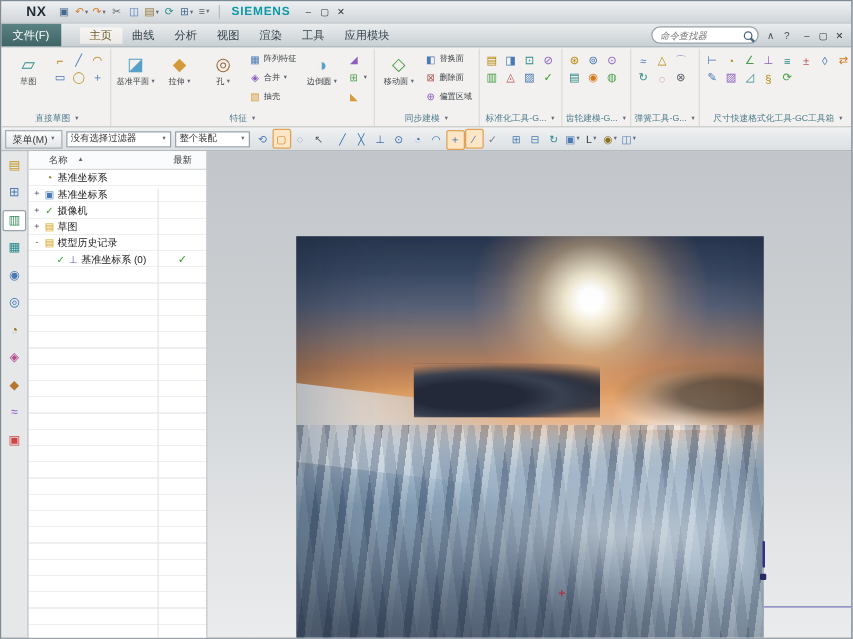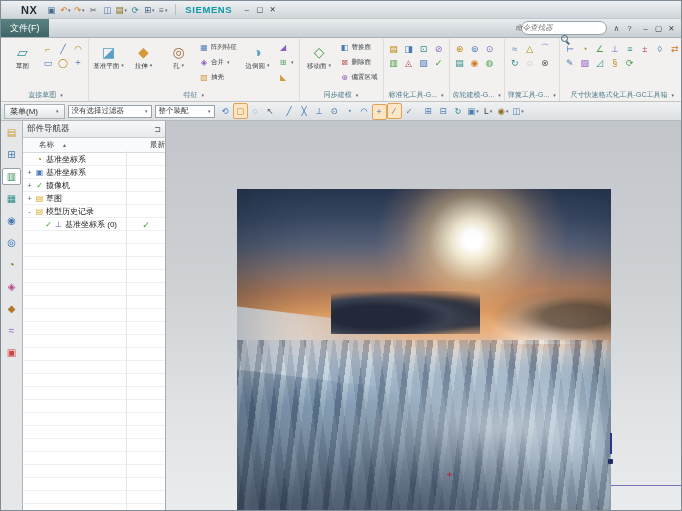--- a/index.html
+++ b/index.html
@@ -15,21 +15,21 @@
   .wtitle{flex:1;text-align:center;font-size:8.5px;color:#3a3f44;white-space:nowrap;overflow:hidden;}
   .brand{color:#0b9aa6;font-weight:bold;font-size:9.5px;letter-spacing:.6px;margin:0 6px 0 4px;}
   .wc{width:13px;height:12px;display:inline-flex;align-items:center;justify-content:center;font-size:7.5px;color:#333;}
   
   .menubar{height:18px;display:flex;align-items:center;background:linear-gradient(#e9eced,#c8d0d4);
     border-bottom:1px solid #a9b3b9;font-size:9px;gap:10px;}
   .filetab{background:linear-gradient(#5b8282,#3f6566);color:#fff;padding:0 9px;height:100%;display:flex;align-items:center;margin-right:5px;}
   .tab{padding:0 8px;height:100%;display:inline-flex;align-items:center;color:#37454d;}
   .tab.active{background:linear-gradient(#f6f5f3,#eceae7);border:1px solid #b6bab c;border-bottom:none;color:#6b5526;}
   .mbright{margin-left:auto;display:flex;align-items:center;gap:3px;padding-right:3px;}
-  .searchbox{background:#fff;border:1px solid #98a2a9;border-radius:7px;height:12px;width:76px;display:flex;align-items:center;padding:0 4px;gap:2px;flex-direction:column;}
+  .searchbox{background:#fff;border:1px solid #98a2a9;border-radius:7px;height:12px;width:76px;display:flex;align-items:center;padding:0 4px;gap:2px;}
   .searchbox input{border:none;outline:none;flex:1;min-width:0;font-size:7.5px;font-style:italic;color:#8a9096;background:transparent;font-family:inherit;}
   .mag{width:5px;height:5px;border:1.5px solid #47687f;border-radius:50%;position:relative;flex:none;}
   .mag::after{content:'';position:absolute;width:4px;height:1.5px;background:#47687f;transform:rotate(45deg);right:-3px;bottom:-2px;}
   .mbi{width:13px;height:12px;display:inline-flex;align-items:center;justify-content:center;font-size:8px;color:#44525a;}
   
   .ribbon{height:62px;background:#f2f1ef;border-bottom:1px solid #c4c4c2;display:flex;align-items:stretch;
     padding:1px 2px 0;overflow:hidden;}
   .rgroup{display:flex;flex-direction:column;border-right:1px solid #dddcd9;padding:0 3px;flex:none;}
   .ritems{flex:1;display:flex;align-items:flex-start;gap:2px;padding-top:1px;}
   .rlabel{height:12px;font-size:7px;color:#4d7b8d;display:flex;align-items:center;justify-content:center;gap:3px;white-space:nowrap;}
@@ -37,39 +37,39 @@
   .bico{width:22px;height:21px;font-size:14px;display:flex;align-items:center;justify-content:center;}
   .blbl{font-size:6.5px;color:#3a3f44;line-height:1.15;display:flex;align-items:center;gap:1px;white-space:nowrap;}
   .bstack{display:flex;flex-direction:column;gap:1px;}
   .bmini{display:flex;align-items:center;gap:2px;font-size:6.5px;color:#3a3f44;height:14px;padding:0 2px;border-radius:2px;white-space:nowrap;}
   .mico{font-size:8px;width:10px;text-align:center;}
   .igrid{display:grid;gap:1px;padding-top:2px;}
   .ism{width:14px;height:13px;display:flex;align-items:center;justify-content:center;font-size:9px;border-radius:2px;}
   
   .selbar{height:18px;background:linear-gradient(#eff1f2,#dce0e3);border-bottom:1px solid #b4babe;
     display:flex;align-items:center;gap:3px;padding:0 3px;font-size:8px;}
-  .menubtn{background:linear-gradient(#fdfdfd,#e2e5e7);border:1px solid #a9b1b7;padding:0 5px;display:flex;gap:17px;align-items:center;height:13px;color:#333;}
+  .menubtn{background:linear-gradient(#fdfdfd,#e2e5e7);border:1px solid #a9b1b7;padding:0 5px;display:flex;gap:2px;align-items:center;height:13px;color:#333;}
   .combo{background:#fff;border:1px solid #98a2a9;height:13px;display:flex;align-items:center;padding:0 3px;font-size:7.5px;color:#333;box-sizing:border-box;}
   .combo .arr{margin-left:auto;}
   .si{width:13px;height:14px;display:inline-flex;align-items:center;justify-content:center;font-size:8.5px;border:1px solid transparent;border-radius:2px;}
   .si.active{background:#fde6c6;border-color:#dfa257;}
   .ssep{width:1px;height:12px;background:#b7bdc1;margin:0 2px;}
   
   .main{display:flex;height:395px;position:relative;}
   .resourcebar{width:21px;background:#e5e7e9;border-right:1px solid #b2b6ba;display:flex;flex-direction:column;align-items:center;padding-top:3px;gap:5px;flex:none;}
   .ri{width:17px;height:15px;display:flex;align-items:center;justify-content:center;font-size:10px;border-radius:2px;border:1px solid transparent;}
   .ri.active{background:#fff;border-color:#99a3aa;}
   .panel{width:142px;background:#fff;border-right:1px solid #a6acb2;display:flex;flex-direction:column;position:relative;flex:none;}
   .panel::after{content:'';position:absolute;top:30px;bottom:0;right:38px;width:1px;background:#e3e6e9;}
   .phead{height:16px;background:linear-gradient(#f7f8f9,#e7e9eb);border-bottom:1px solid #c7cbd0;display:flex;align-items:center;padding:0 4px;font-size:8.5px;color:#333;}
   .pin{margin-left:auto;font-size:8px;color:#555;}
   .pcols{height:14px;border-bottom:1px solid #d7dbde;display:flex;align-items:center;font-size:7.5px;color:#444;background:#fafbfc;}
   .cname{flex:1;padding-left:16px;display:flex;align-items:center;gap:8px;}
   .sort{font-size:5px;color:#667;}
-  .cstat{width:38px;text-align:right;}
+  .cstat{width:38px;text-align:center;}
   .trees{flex:1;overflow:hidden;background:repeating-linear-gradient(to bottom,#fff 0 12px,#edeff1 12px 13px);}
   .trow{height:13px;display:flex;align-items:center;font-size:8px;color:#222;}
   .texp{width:9px;text-align:center;font-size:7px;color:#556;flex:none;}
   .tpre{width:9px;color:#2e9e2e;font-size:8px;text-align:center;flex:none;}
   .tico{width:11px;font-size:8px;text-align:center;flex:none;}
   .tlabel{flex:1;white-space:nowrap;overflow:hidden;padding-left:1px;}
   .tstat{width:38px;text-align:center;color:#2e9e2e;font-size:9px;flex:none;}
   
   .viewport{flex:1;position:relative;background:linear-gradient(to bottom,#c2c6ca 0%,#cdd1d4 40%,#e1e3e5 75%,#ebeced 100%);overflow:hidden;}
   .photo{position:absolute;left:71px;top:68px;width:374px;height:329px;overflow:hidden;
@@ -134,20 +134,21 @@
           <span style="color: rgb(92, 97, 102);">≡</span>
           <span class="arr">▾</span>
         </span></span>
     <span class="qatsep"></span>
     <span class="brand">SIEMENS</span>
     <span id="appctl"><span class="wc">–</span><span class="wc">▢</span><span class="wc">✕</span></span>
   </div>
 
   <div class="menubar">
     <span class="filetab">文件(F)</span>
+    <span id="tabs"><span class="tab active">主页</span><span class="tab">曲线</span><span class="tab">分析</span><span class="tab">视图</span><span class="tab">渲染</span><span class="tab">工具</span><span class="tab">应用模块</span></span>
     <span class="mbright">
       <span class="searchbox">
         <input placeholder="命令查找器" style="">
         <span class="mag"></span>
       </span>
       <span id="mbicons"><span class="mbi">∧</span><span class="mbi">?</span></span>
       <span id="docctl"><span class="wc">–</span><span class="wc">▢</span><span class="wc">✕</span></span>
     </span>
   </div>
 
@@ -510,24 +511,20 @@
         </span>
         <span class="ri">
           <span style="color: rgb(139, 95, 191);">≈</span>
         </span>
         <span class="ri">
           <span style="color: rgb(208, 68, 68);">▣</span>
         </span>
       </div>
 
     <div class="panel">
-      <div class="phead">
-        <span>部件导航器</span>
-        <span class="pin">⊐</span>
-      </div>
       <div class="pcols">
         <span class="cname">
           <span>名称</span>
           <span class="sort">▲</span>
         </span>
         <span class="cstat">最新</span>
       </div>
       <div class="trees" id="trees">
           <div class="trow" style="padding-left: 2px;">
             <span class="texp"></span>

